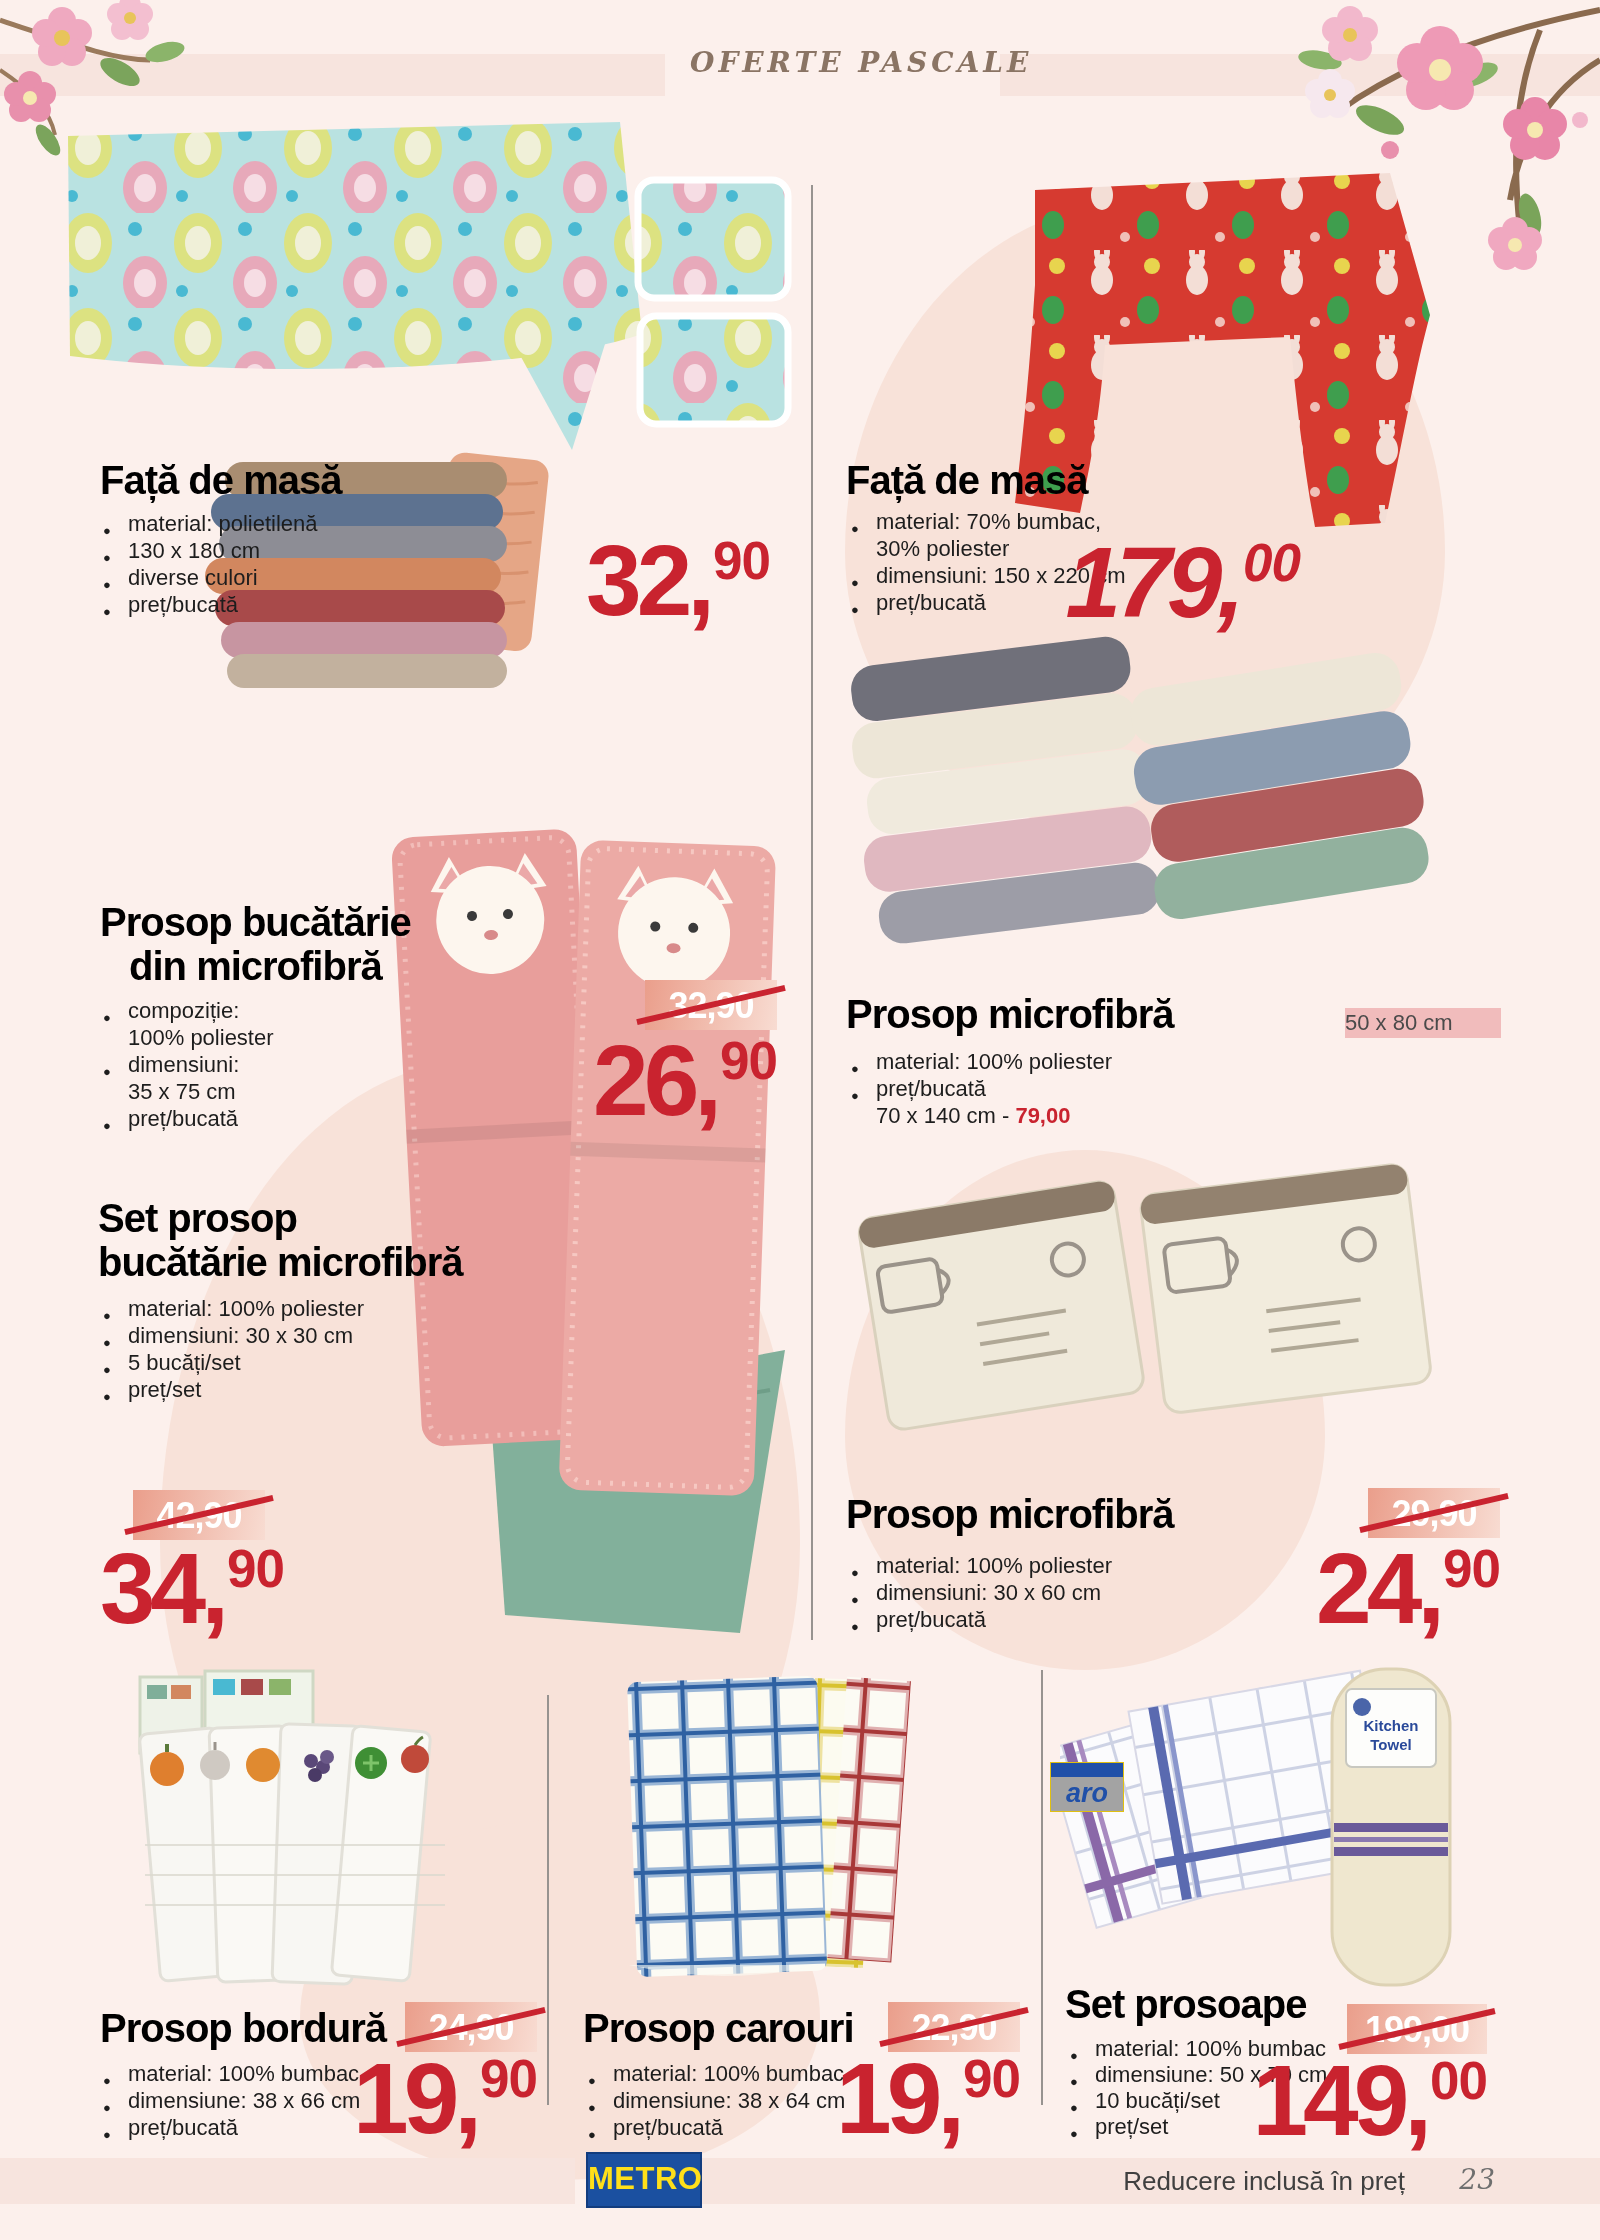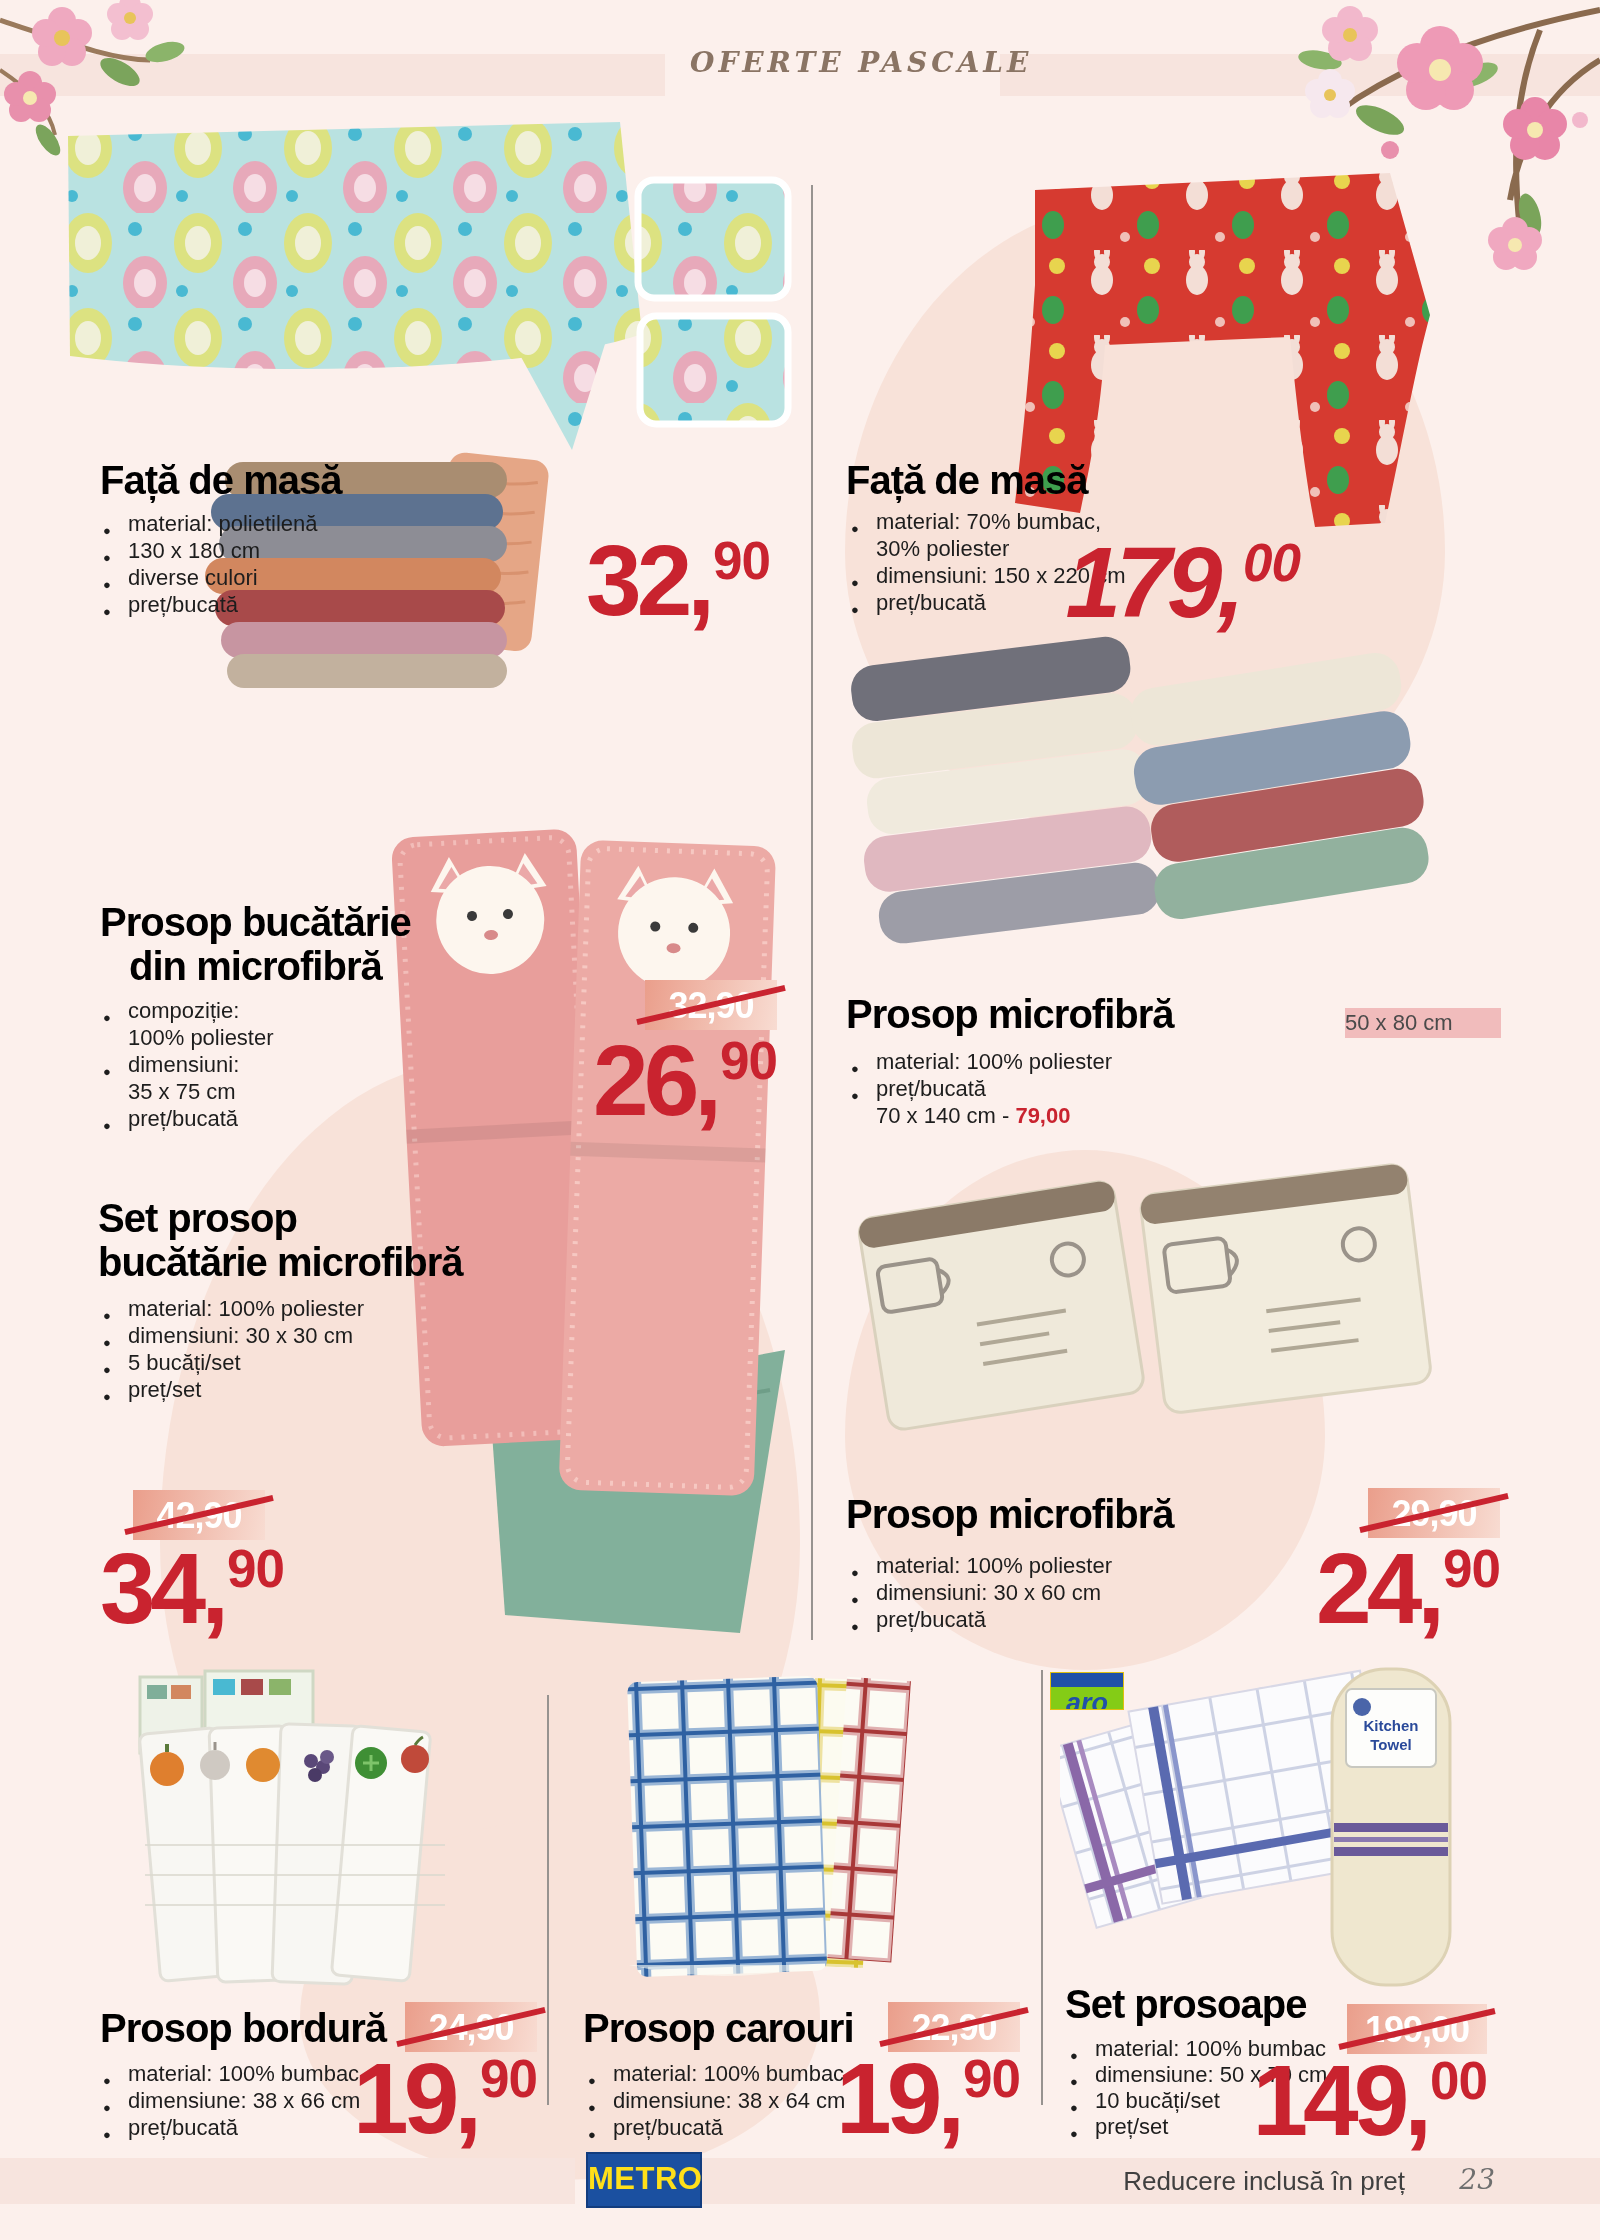--- a/index.html
+++ b/index.html
@@ -18,21 +18,21 @@
   .bl.dot::before{content:"●";position:absolute;left:2px;top:7px;font-size:13px;color:#1d1d1d;}
   .price{position:absolute;z-index:3;color:#c9232f;font-weight:bold;white-space:nowrap;text-align:right;}
   .price .pm{font-size:100px;line-height:80px;letter-spacing:-5px;}
   .price .ps{font-size:53px;line-height:50px;vertical-align:top;position:relative;top:-4px;margin-left:3px;letter-spacing:-1px;}
   .old{position:absolute;z-index:3;width:132px;height:50px;background:linear-gradient(100deg,#ea9e8b,#f8dcd2);
         color:#fff;font-weight:bold;font-size:36px;text-align:center;line-height:52px;letter-spacing:-1px;}
   .old::after{content:"";position:absolute;left:-10px;right:-10px;top:22px;height:6px;background:#c9232f;transform:rotate(-13deg);}
   .size-badge{position:absolute;z-index:3;width:156px;height:30px;background:#f1bcbc;color:#4a4a4a;
         font-size:22px;text-align:left;line-height:30px;}
   .note-price{color:#c9232f;font-weight:bold;margin-top:16px;}
-  .aro{position:absolute;left:1050px;top:1672px;width:74px;height:38px;background:#84cc16;z-index:3;overflow:hidden;border:1px solid #e0c010;box-sizing:border-box;}
+  .aro{position:absolute;left:1050px;top:1762px;width:74px;height:50px;background:#a3a3a3;z-index:3;overflow:hidden;border:1px solid #e0c010;box-sizing:border-box;}
   .aro-top{height:14px;background:#2050a8;}
   .aro-text{font-weight:bold;font-style:italic;font-size:27px;color:#2050a8;text-align:center;line-height:32px;}
   .metro{position:absolute;left:586px;top:2152px;width:116px;height:56px;background:#1b50a0;z-index:3;
         border:2px solid #123c7e;box-sizing:border-box;color:#ffe01a;font-weight:bold;font-size:31px;
         text-align:center;line-height:50px;letter-spacing:0.5px;}
   .footer-note{position:absolute;z-index:3;right:195px;top:2166px;font-size:26px;color:#404040;}
   .page-num{position:absolute;z-index:3;right:105px;top:2163px;font-size:28px;color:#6f6f6f;
         font-style:italic;font-family:"DejaVu Serif",serif;}
 </style>
 </head>

